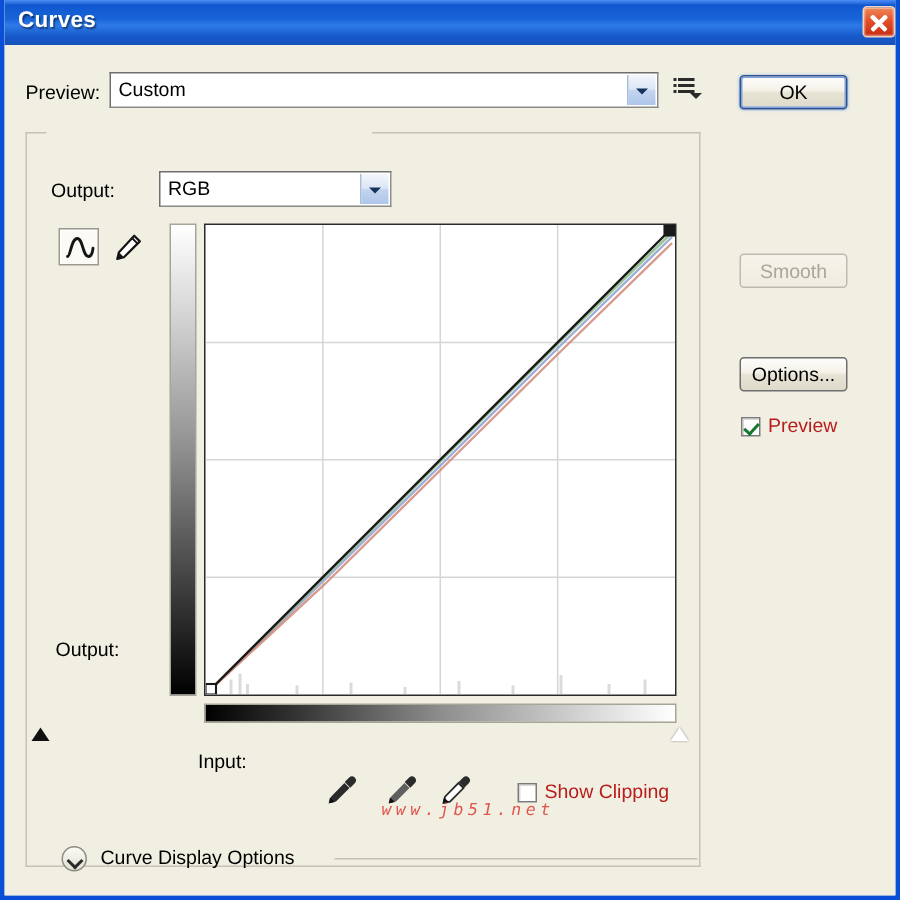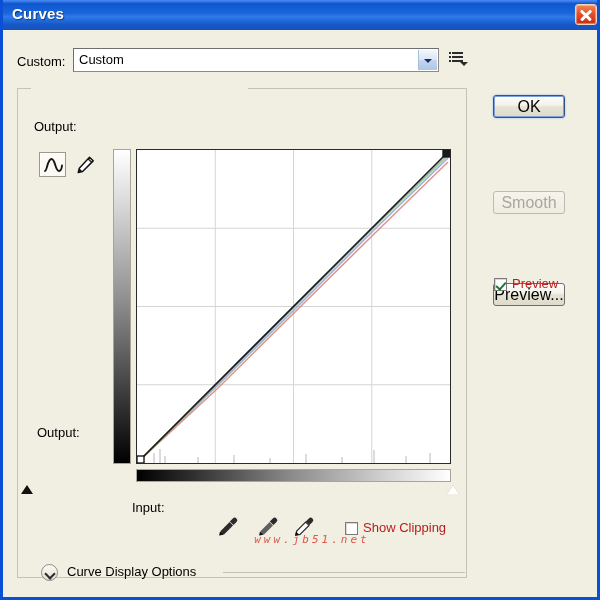--- a/index.html
+++ b/index.html
@@ -347,36 +347,35 @@
   
   .btn {
     position: absolute;
     left: 490px;
     width: 72px;
     height: 23px;
     box-sizing: border-box;
     border: 1px solid #6e6e6e;
     border-radius: 3px;
     background: linear-gradient(180deg,#fdfdfc 0%, #f4f2e8 44%, #e6e3d4 52%, #dedbcb 100%);
-    font-size: 16px;
+    font-size: 13px;
     color: #000000;
     text-align: center;
     line-height: 21px;
     cursor: pointer;
     white-space: nowrap;
-    margin-top: 45px;
   }
   #ok-button {
     top: 20px;
     border: 1px solid #30528f;
     box-shadow: 0 0 0 1px #7ba0dd inset, 0 0 2px #8fb2e8;
   }
   #cancel-button  { top: 55px; }
   #smooth-button  {
-    top: 116px;
+    top: 139px;
     color: #a9a79c;
     border-color: #bdbbb0;
     background: linear-gradient(180deg,#f6f4ea 0%, #efedE1 100%);
     cursor: default;
   }
   #auto-button    { top: 173px; }
   #options-button { top: 208px; }
 
   #preview-row {
     position: absolute;
@@ -419,41 +418,45 @@
     <div class="tl-accent"></div>
     <div class="title-text">Curves</div>
     <div class="close-btn">
       <div class="x1"></div>
       <div class="x2"></div>
     </div>
   </div>
 
   <div class="client">
 
-    <div class="lbl" id="preset-label">Custom:</div>
+    <div class="lbl" id="preset-label">Preview:</div>
     <div class="combo" id="preset-combo">
       <div class="val" title="Custom">Custom</div>
       <div class="arrowbox"></div>
     </div>
     <div id="preset-menu-icon">
       <div class="dot a"></div>
       <div class="dot b"></div>
       <div class="dot c"></div>
       <div class="ln a"></div>
       <div class="ln b"></div>
       <div class="ln c"></div>
       <div class="tri"></div>
     </div>
 
     <div class="groupbox">
       <div class="gb-top-left"></div>
       <div class="gb-top-right"></div>
     </div>
 
     <div class="lbl" id="channel-label">Output:</div>
+    <div class="combo" id="channel-combo">
+      <div class="val">RGB</div>
+      <div class="arrowbox"></div>
+    </div>
 
     <div class="toolbtn" id="curve-tool-button">
       <span>
         <svg width="21" height="20" viewBox="0 0 21 20">
           <path d="M2 16 C4 16 4.5 4 8.5 4 C12.5 4 12 16 16 16 C18.2 16 18.8 12.5 19 10.5" fill="none" stroke="#151515" stroke-width="1.9" stroke-linecap="round"></path>
         </svg>
       </span>
     </div>
     <div class="toolbtn" id="pencil-tool-button">
       <span>
@@ -543,21 +546,21 @@
     </div>
 
     <div id="curve-display-options-row">
       <div id="cdo-chevron"></div>
       <div id="cdo-label">Curve Display Options</div>
       <div id="cdo-rule"></div>
     </div>
 
     <div class="btn" id="ok-button">OK</div>
     <div class="btn" id="smooth-button">Smooth</div>
-    <div class="btn" id="options-button">Preview...</div>
+    <div class="btn" id="options-button">Options...</div>
 
     <div id="preview-row">
       <div class="cbox checked"></div>
       <div class="cbox-label">Preview</div>
     </div>
 
     <div id="watermark">
       <div class="wm-sub">www.jb51.net</div>
     </div>
 

